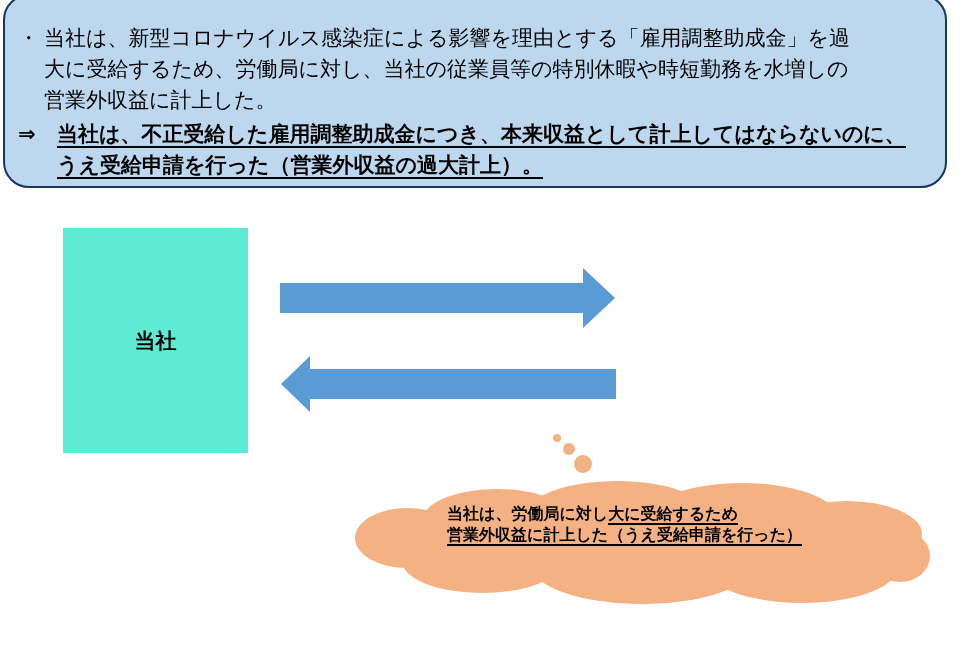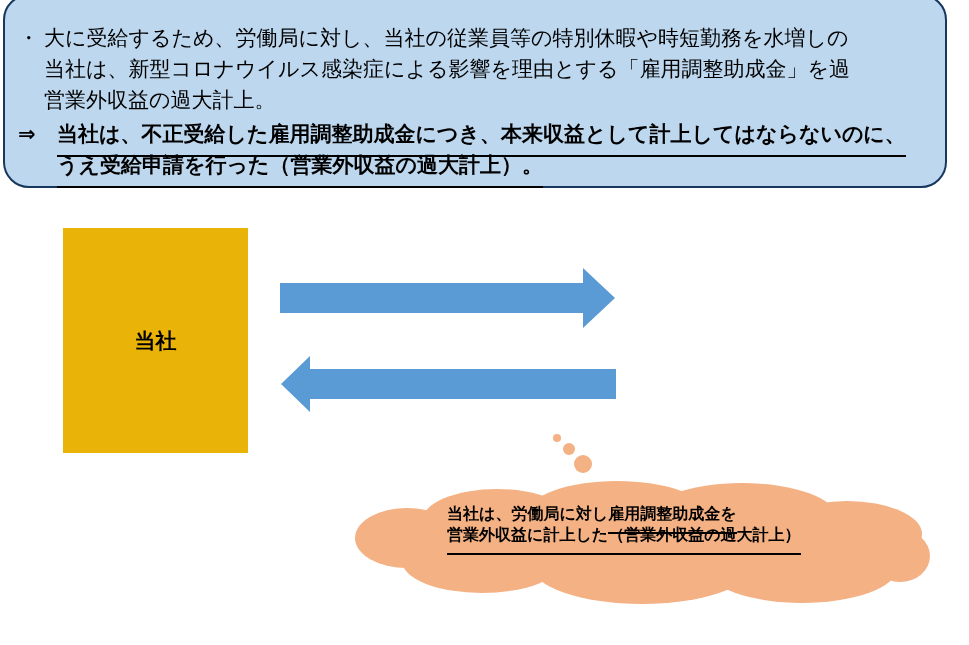--- a/index.html
+++ b/index.html
@@ -40,21 +40,21 @@
     display: inline-block;
     flex: 0 0 auto;
   }
   .para .lines .line { white-space: nowrap; }
   .para-bullet { left: 18px; top: 22px; }
   .para-bullet .marker { width: 26px; }
   .para-conclusion { left: 18px; top: 118px; font-weight: bold; }
   .para-conclusion .marker { width: 39px; }
   .u {
     border-bottom: 2px solid #000000;
-    padding-bottom: 10px;
+    padding-bottom: 1px;
   }
   
   .company-box {
     position: absolute;
     left: 63px;
     top: 228px;
     width: 185px;
     height: 225px;
     background: #FBE5D6;
     display: flex;
@@ -89,35 +89,35 @@
 </head>
 <body>
 
 <div id="canvas">
 
   <div class="summary-box" style="background-color: rgb(189, 215, 238); border-color: rgb(23, 55, 94);"></div>
 
   <div class="para para-bullet">
     <span class="marker">・</span>
     <div class="lines">
+      <div class="line">当社は、新型コロナウイルス感染症による影響を理由とする「雇用調整助成金」を過</div>
       <div class="line">大に受給するため、労働局に対し、当社の従業員等の特別休暇や時短勤務を水増しの</div>
-      <div class="line">当社は、新型コロナウイルス感染症による影響を理由とする「雇用調整助成金」を過</div>
-      <div class="line">営業外収益の過大計上。</div>
+      <div class="line">営業外収益に計上した。</div>
     </div>
   </div>
 
   <div class="para para-conclusion">
     <span class="marker">⇒</span>
     <div class="lines">
       <div class="line"><span class="u">当社は、不正受給した雇用調整助成金につき、本来収益として計上してはならないのに、</span></div>
       <div class="line"><span class="u">うえ受給申請を行った（営業外収益の過大計上）。</span></div>
     </div>
   </div>
 
-  <div class="company-box" style="background-color: #eab308; text-align: right;">
+  <div class="company-box" style="background-color: #5eead4; text-align: right;">
     <span>当社</span>
   </div>
 
   <svg class="arrow-svg arrow-top" width="336" height="64" viewBox="0 0 336 64">
     <polygon points="0,17 303,17 303,2 335,32 303,62 303,47 0,47" style="fill: rgb(91, 155, 213);"></polygon>
   </svg>
 
   <svg class="arrow-svg arrow-bottom" width="336" height="60" viewBox="0 0 336 60">
     <polygon points="0,30 29,2 29,15 335,15 335,45 29,45 29,58" style="fill: rgb(91, 155, 213);"></polygon>
   </svg>
@@ -135,17 +135,17 @@
       <ellipse cx="495" cy="58" rx="75" ry="33"></ellipse>
       <ellipse cx="548" cy="80" rx="30" ry="26"></ellipse>
       <ellipse cx="130" cy="85" rx="80" ry="32"></ellipse>
       <ellipse cx="290" cy="90" rx="110" ry="38"></ellipse>
       <ellipse cx="450" cy="92" rx="95" ry="35"></ellipse>
       <ellipse cx="300" cy="65" rx="220" ry="42"></ellipse>
     </g>
   </svg>
 
   <div class="bubble-text">
-    <div class="line"><span>当社は、労働局に対し</span><span class="u">雇用調整助成金を</span></div>
-    <div class="line"><span class="u">営業外収益に計上した（営業外収益の過大計上）</span></div>
+    <div class="line"><span>当社は、労働局に対し</span><span class="u">大に受給するため</span></div>
+    <div class="line"><span class="u">営業外収益に計上した（うえ受給申請を行った）</span></div>
   </div>
 
 </div>
 
 </body></html>

